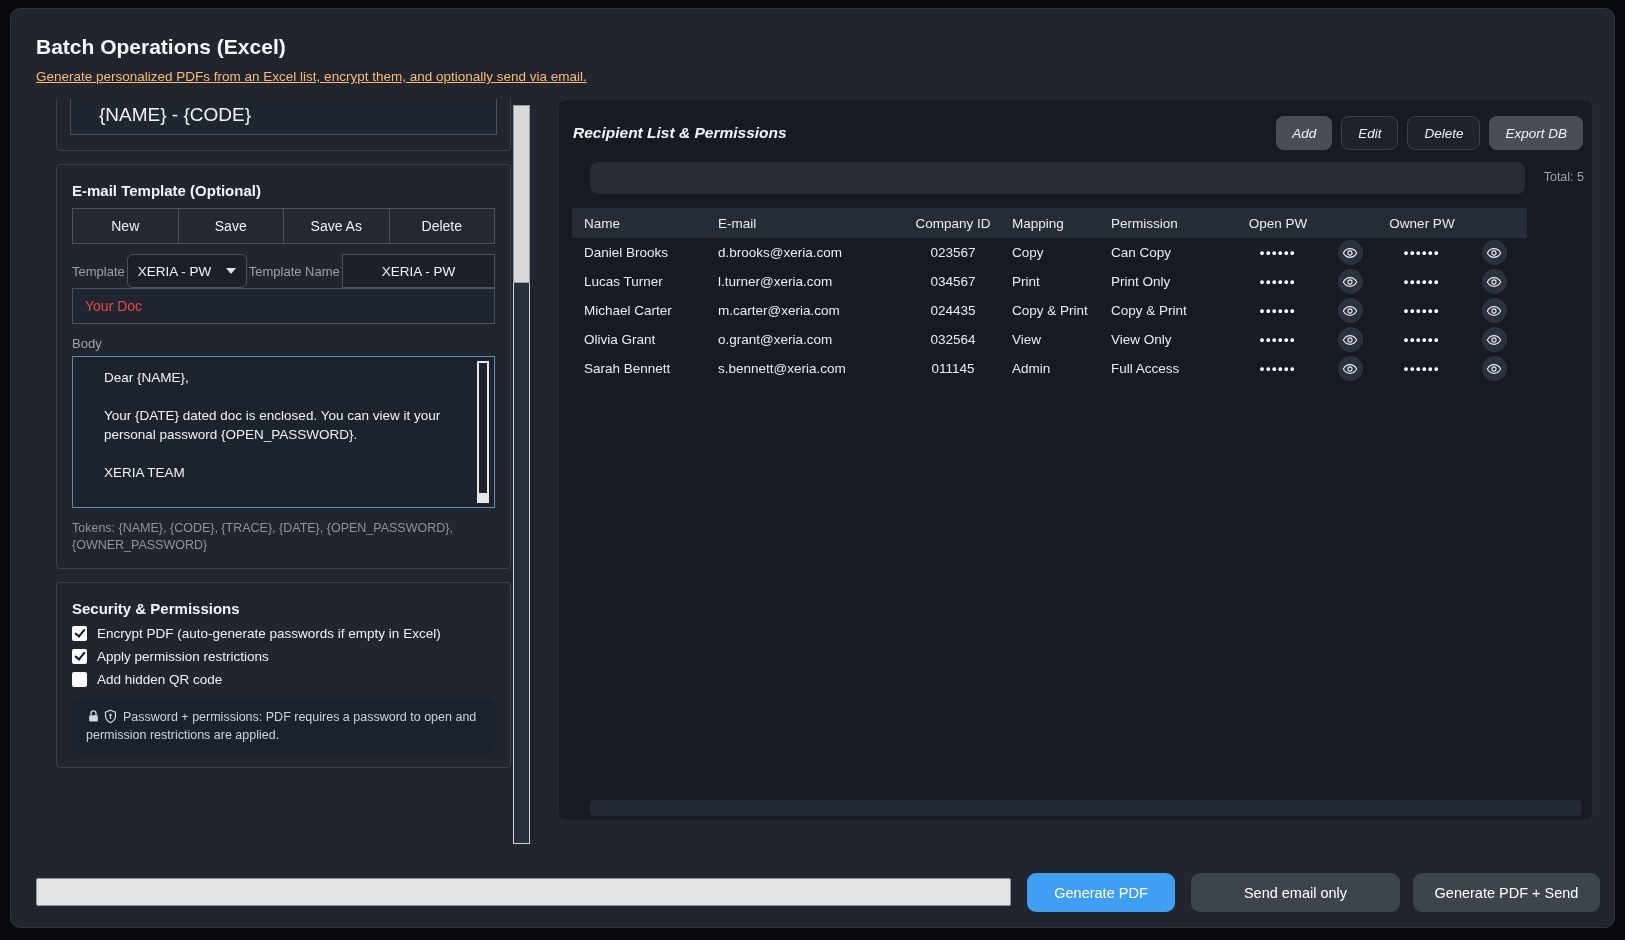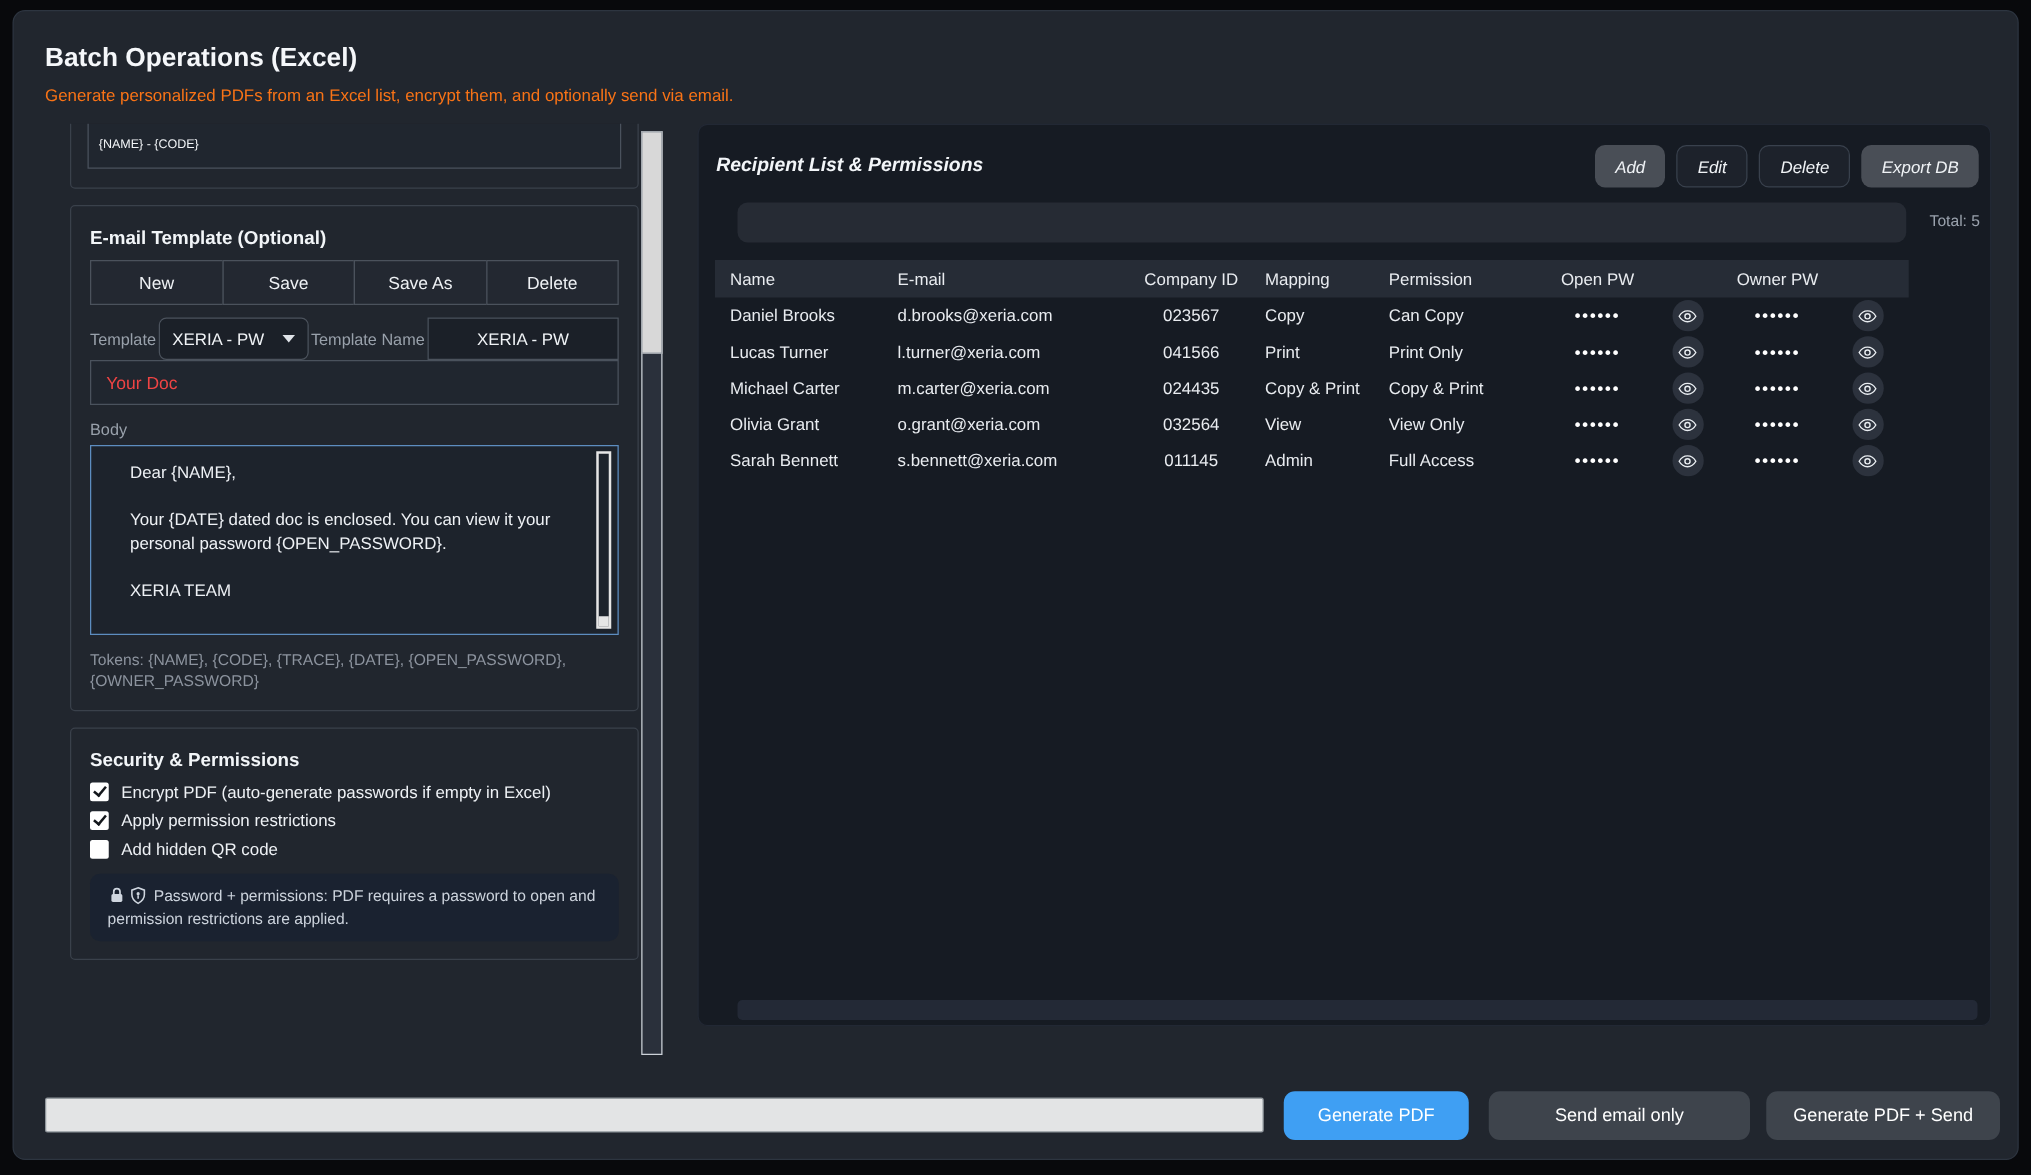--- a/index.html
+++ b/index.html
@@ -3,31 +3,31 @@
 <meta charset="utf-8">
 <style>
   html,body{margin:0;padding:0;background:#08090c;}
   #stage{position:relative;width:1625px;height:940px;background:#08090c;overflow:hidden;
          font-family:"Liberation Sans",sans-serif;color:#eef1f5;}
   .window{position:absolute;left:10px;top:8px;width:1605px;height:920px;background:#21262e;
           border:1px solid #2d3540;border-radius:10px;box-sizing:border-box;}
 
   
   .app-title{position:absolute;left:25px;top:26px;font-size:21px;font-weight:bold;color:#f5f7fa;}
-  .app-subtitle{position:absolute;left:25px;top:60px;font-size:13.5px;color:#f97316;}
+  .app-subtitle{position:absolute;left:25px;top:60px;font-size:13.5px;color:#fdba74;text-decoration:underline;}
 
   
   .left-scroll{position:absolute;left:35px;top:90px;width:492px;height:748px;overflow:hidden;}
   .section{box-sizing:border-box;width:455px;margin-left:10px;border:1px solid #3a414b;border-radius:4px;
            background:#21262e;padding:14px 15px;}
   .section-top{position:absolute;left:10px;top:-52px;width:455px;height:104px;margin-left:0;
                border:1px solid #3a414b;border-radius:4px;box-sizing:border-box;padding:0;}
   .pattern-field{position:absolute;left:13px;right:13px;bottom:15px;height:40px;
                  border:1px solid #4a525d;background:#20262f;box-sizing:border-box;
-                 display:flex;align-items:center;padding:0 8px;font-size:10px;color:#f0f3f6;}
+                 display:flex;align-items:center;padding:0 28px;font-size:19px;color:#f0f3f6;}
   .left-flow{margin-top:65px;}
   .sec-title{font-size:15px;font-weight:bold;color:#f2f5f8;margin:2px 0 8px;line-height:19px;}
   .btn-row{display:flex;margin-top:2px;}
   .tpl-btn{flex:1;height:36px;line-height:34px;text-align:center;font-size:14px;color:#eef1f4;
            border:1px solid #4b525c;background:#232831;box-sizing:border-box;margin-left:-1px;cursor:default;}
   .tpl-btn:first-child{margin-left:0;}
   .tpl-row{display:flex;align-items:center;gap:2px;margin-top:10px;}
   .mini-label{font-size:13px;color:#99a1ab;white-space:nowrap;}
   .dropdown{flex:0 0 120px;height:34px;border:1px solid #4b525c;border-radius:6px;background:#1b2028;
             box-sizing:border-box;display:flex;align-items:center;justify-content:space-between;
@@ -251,21 +251,21 @@
                   <path d="M12 5.5C7 5.5 3.3 9.7 2 12c1.3 2.3 5 6.5 10 6.5S20.7 14.3 22 12c-1.3-2.3-5-6.5-10-6.5z" fill="none" stroke="#e8ecf0" stroke-width="1.7"></path>
                   <circle cx="12" cy="12" r="3.1" fill="none" stroke="#e8ecf0" stroke-width="1.7"></circle>
                 </svg>
               </div>
             </div>
         </div>
 
         <div class="tr grid">
           <div class="td">Lucas Turner</div>
           <div class="td">l.turner@xeria.com</div>
-          <div class="td center">041566</div>
+          <div class="td center">034567</div>
           <div class="td">Print</div>
           <div class="td">Print Only</div>
           <div class="td mask">••••••</div>
           <div class="eye-wrap">
               <div class="eye-btn">
                 <svg width="16" height="16" viewBox="0 0 24 24">
                   <path d="M12 5.5C7 5.5 3.3 9.7 2 12c1.3 2.3 5 6.5 10 6.5S20.7 14.3 22 12c-1.3-2.3-5-6.5-10-6.5z" fill="none" stroke="#e8ecf0" stroke-width="1.7"></path>
                   <circle cx="12" cy="12" r="3.1" fill="none" stroke="#e8ecf0" stroke-width="1.7"></circle>
                 </svg>
               </div>

